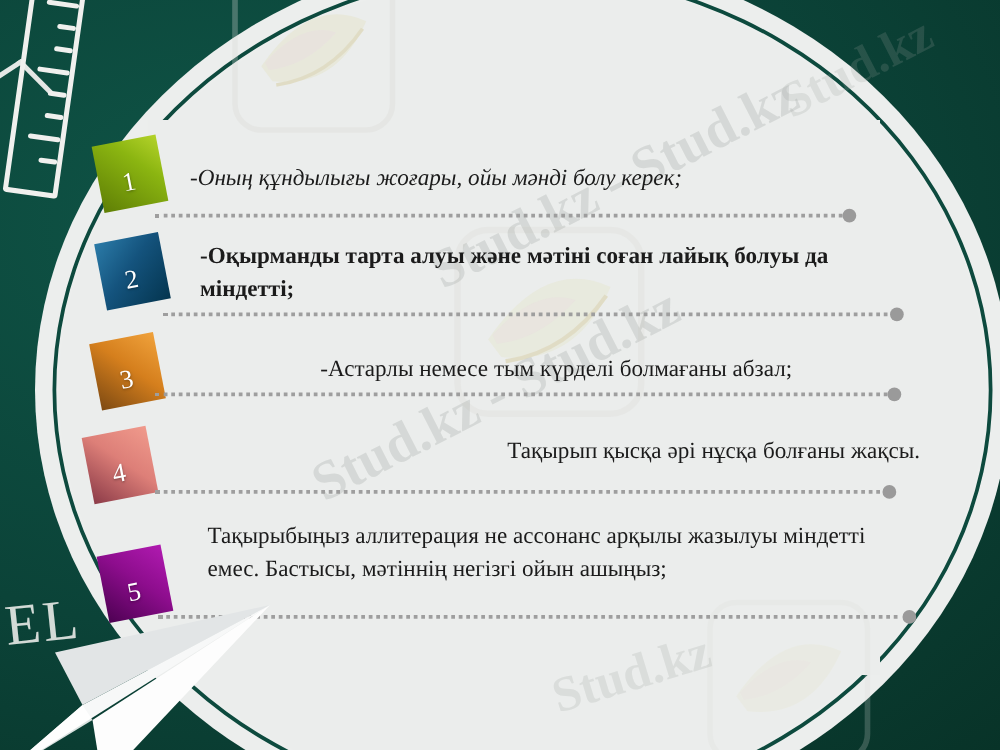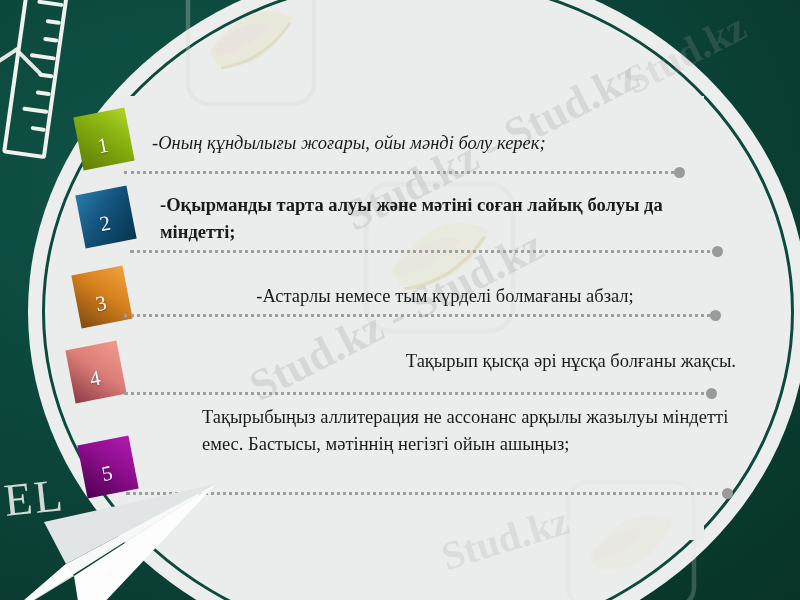--- a/index.html
+++ b/index.html
@@ -313,21 +313,21 @@
       </div>
       <div class="rowtext" style="left:166px; top:348px; width:570px;text-align:right;">Тақырып қысқа әрі нұсқа болғаны жақсы.</div>
       <div class="dots" style="left:124px; top:392px; width:588px;"></div>
       <div class="enddot" style="left:706px; top:392px;"></div>
     </div>
 
     <div class="row">
       <div class="badge b5" style="left:82px; top:440px;">
         <span>5</span>
       </div>
-      <div class="rowtext" style="left:166px; top:404px; width:560px;margin-left:36px;">Тақырыбыңыз аллитерация не ассонанс арқылы жазылуы міндетті емес. Бастысы, мәтіннің негізгі ойын ашыңыз;</div>
+      <div class="rowtext" style="left:166px; top:416px; width:560px;">Тақырыбыңыз аллитерация не ассонанс арқылы жазылуы міндетті емес. Бастысы, мәтіннің негізгі ойын ашыңыз;</div>
       <div class="dots" style="left:126px; top:492px; width:600px;"></div>
       <div class="enddot" style="left:722px; top:492px;"></div>
     </div>
 
   </div>
 
   <div class="chalk-letters">EL</div>
 
   <svg class="plane" viewBox="0 0 250 170">
     <polygon points="246,28 30,165 96,108" fill="#f7f8f8"></polygon>

